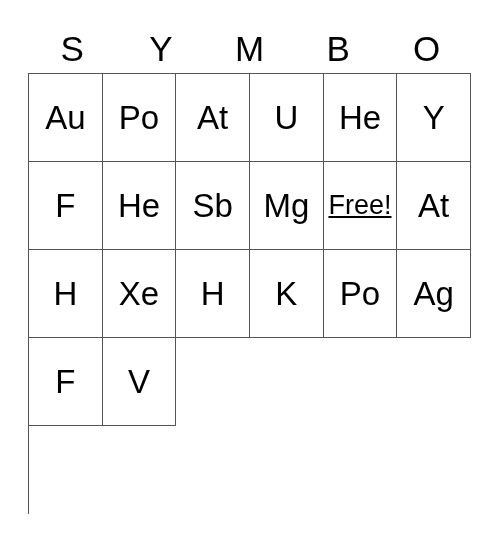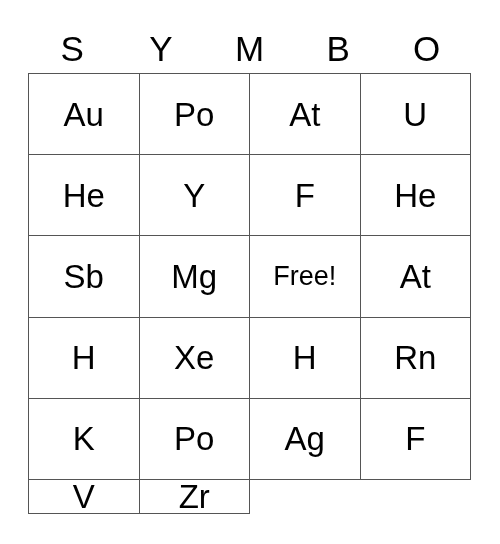--- a/index.html
+++ b/index.html
@@ -47,21 +47,21 @@
   }
 
   
   #grid {
     position: absolute;
     left: 28px;
     top: 73px;
     width: 443px;
     height: 441px;
     display: grid;
-    grid-template-columns: repeat(4, 1fr);
+    grid-template-columns: repeat(6, 1fr);
     grid-template-rows: repeat(5, 1fr);
     border-top: 1px solid #555555;
     border-left: 1px solid #555555;
     box-sizing: border-box;
     background: #ffffff;
   }
   .grid-cell {
     border-right: 1px solid #555555;
     border-bottom: 1px solid #555555;
     box-sizing: border-box;
@@ -73,20 +73,21 @@
   }
   .cell-text {
     font-size: 33px;
     line-height: 1;
     color: #000000;
     white-space: nowrap;
     user-select: none;
   }
   .cell-text.free {
     font-size: 27px;
+    text-decoration: underline;
   }
 </style>
 </head>
 <body>
 
 <div id="bingo-card">
 
   <div id="header-row">
     <div class="header-cell">S</div>
     <div class="header-cell">Y</div>
@@ -139,36 +140,30 @@
         <span class="cell-text">H</span>
       </div>
 
     <div class="grid-cell">
         <span class="cell-text">Xe</span>
       </div>
     <div class="grid-cell">
         <span class="cell-text">H</span>
       </div>
     <div class="grid-cell">
-        <span class="cell-text">Rn</span>
-      </div>
-    <div class="grid-cell">
         <span class="cell-text">K</span>
       </div>
 
     <div class="grid-cell">
         <span class="cell-text">Po</span>
       </div>
     <div class="grid-cell">
         <span class="cell-text">Ag</span>
       </div>
     <div class="grid-cell">
         <span class="cell-text">F</span>
       </div>
     <div class="grid-cell">
         <span class="cell-text">V</span>
       </div>
-    <div class="grid-cell">
-        <span class="cell-text">Zr</span>
-      </div>
 
   </div>
 </div>
 
 </body></html>

